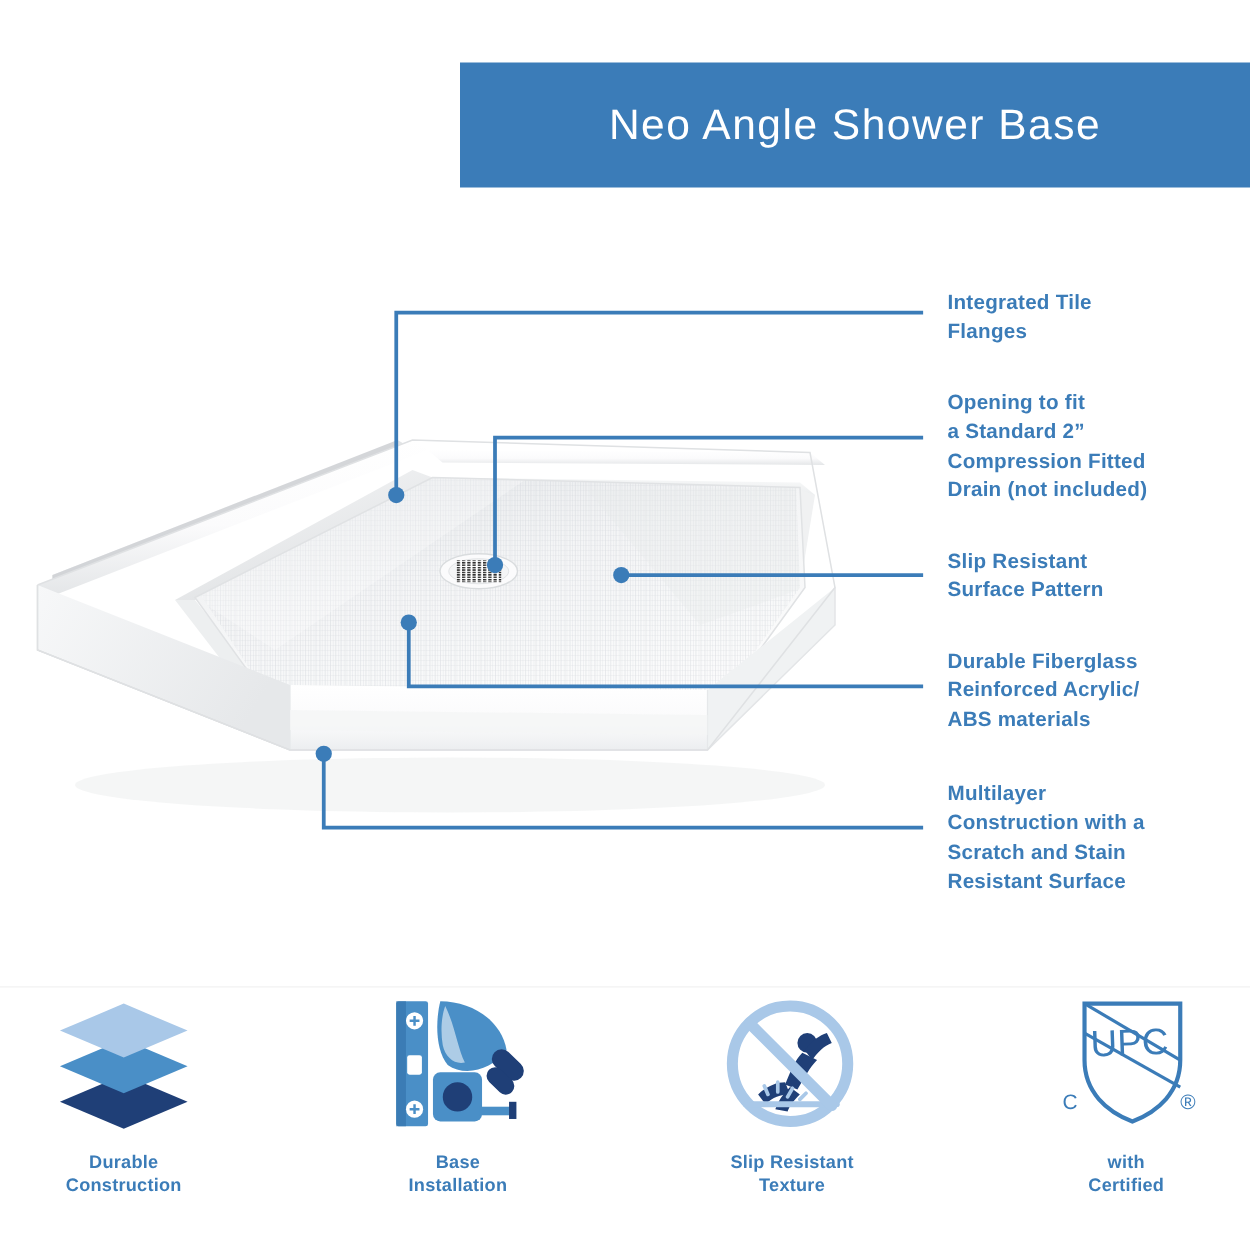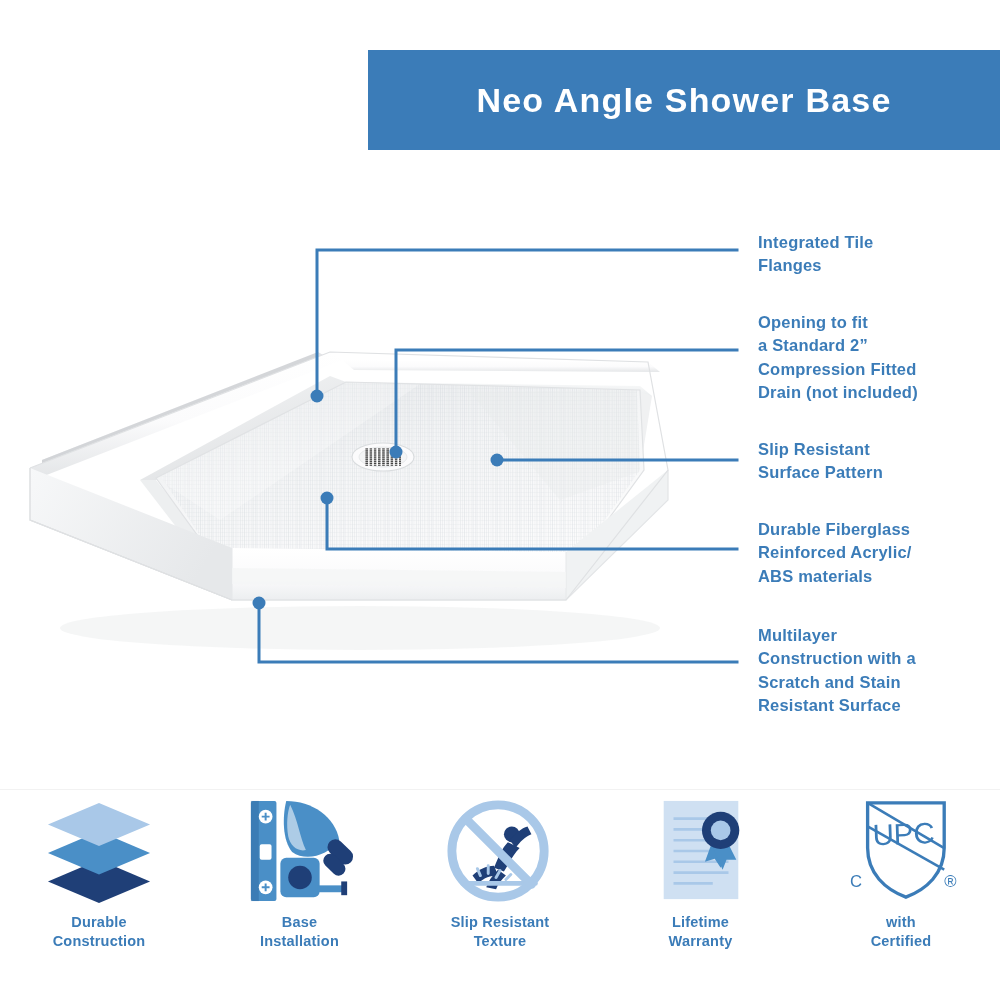--- a/index.html
+++ b/index.html
@@ -15,21 +15,21 @@
 
   
   .banner{
     position:absolute;left:368px;top:50px;width:632px;height:100px;
     background:#3b7cb8;
     display:flex;align-items:center;justify-content:center;
   }
   .banner-title{
     color:#ffffff;
     font-size:34px;
-    font-weight:bold;
+    font-weight:normal;
     letter-spacing:1.2px;
     white-space:nowrap;
   }
 
   
   #product-svg{position:absolute;left:0;top:0;width:1000px;height:1000px;pointer-events:none;}
 
   
   .callout{
     position:absolute;
@@ -61,21 +61,21 @@
   }
   .feature{
     width:150px;
     display:flex;flex-direction:column;align-items:center;
   }
   .feature-icon{
     height:112px;width:122px;
     display:flex;align-items:center;justify-content:center;
   }
   .feature-label{
-    margin-top:6px;
+    margin-top:14px;
     color:#3b7cb8;
     font-size:14.5px;
     font-weight:bold;
     text-align:center;
     line-height:1.3;
     white-space:pre-line;
     letter-spacing:0.2px;
   }
 </style>
 </head>
@@ -298,43 +298,20 @@
 
           <path d="M40 80 l-3 -7 M48 78 l0 -8 M56 82 l4 -7 M66 84 l5 -5" stroke="#a9c8e8" stroke-width="3" stroke-linecap="round"></path>
 
           <path d="M25 22 L92 89" stroke="#a9c8e8" stroke-width="9" stroke-linecap="round"></path>
         </svg>
       </div>
       <div class="feature-label">Slip Resistant
 Texture</div>
     </div>
 
-    <div class="feature">
-      <div class="feature-icon">
-        <svg viewBox="0 0 120 110" width="118" height="108" xmlns="http://www.w3.org/2000/svg">
-          <rect x="22" y="4" width="76" height="100" fill="#cfe0f2"></rect>
-          <g stroke="#a9c8e8" stroke-width="2.6">
-            <path d="M32 22 H66"></path>
-              <path d="M32 33 H78"></path>
-              <path d="M32 44 H88"></path>
-            <path d="M32 55 H88"></path>
-              <path d="M32 66 H88"></path>
-              <path d="M32 77 H88"></path>
-            <path d="M32 88 H72"></path>
-          </g>
-
-          <path d="M72 44 l-8 22 10 -3 6 9 8 -24 Z" fill="#4a8fc7"></path>
-          <path d="M86 44 l10 20 -10 0 -4 10 -10 -22 Z" fill="#4a8fc7"></path>
-          <circle cx="80" cy="34" r="19" fill="#1f3f77"></circle>
-          <circle cx="80" cy="34" r="10" fill="#a9c8e8"></circle>
-        </svg>
-      </div>
-      <div class="feature-label">Lifetime
-Warranty</div>
-    </div>
 
 
     <div class="feature">
       <div class="feature-icon">
         <svg viewBox="0 0 120 110" width="118" height="108" xmlns="http://www.w3.org/2000/svg">
           <path d="M26 6 H104 V52 C104 78 86 94 65 102 C44 94 26 78 26 52 Z" fill="none" stroke="#3b7cb8" stroke-width="3.4"></path>
           <path d="M26 30 L104 74" stroke="#3b7cb8" stroke-width="2.6"></path>
           <path d="M26 6 L104 52" stroke="#3b7cb8" stroke-width="2.6"></path>
           <text x="63" y="48" font-family="'Liberation Sans', sans-serif" font-size="30" fill="#3b7cb8" text-anchor="middle" transform="rotate(-2 63 48)">UPC</text>
           <text x="8" y="92" font-family="'Liberation Sans', sans-serif" font-size="17" fill="#3b7cb8">C</text>

